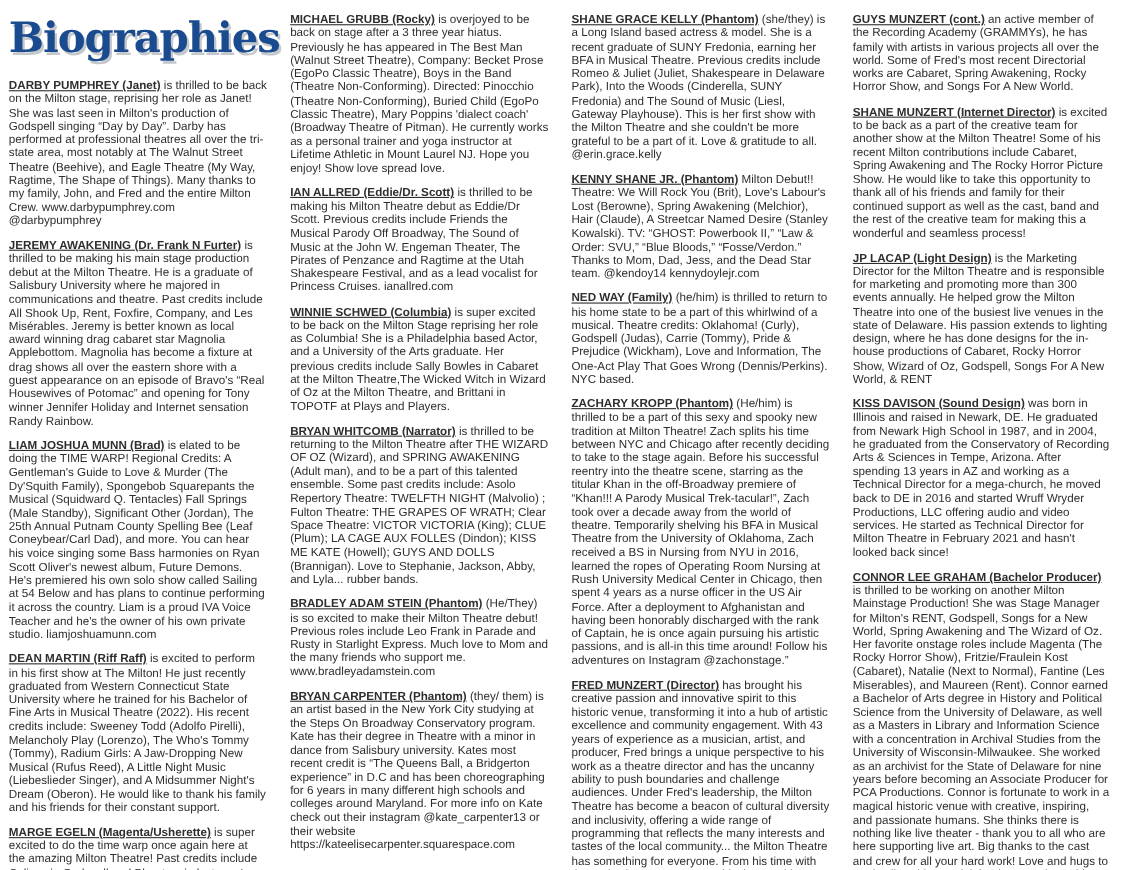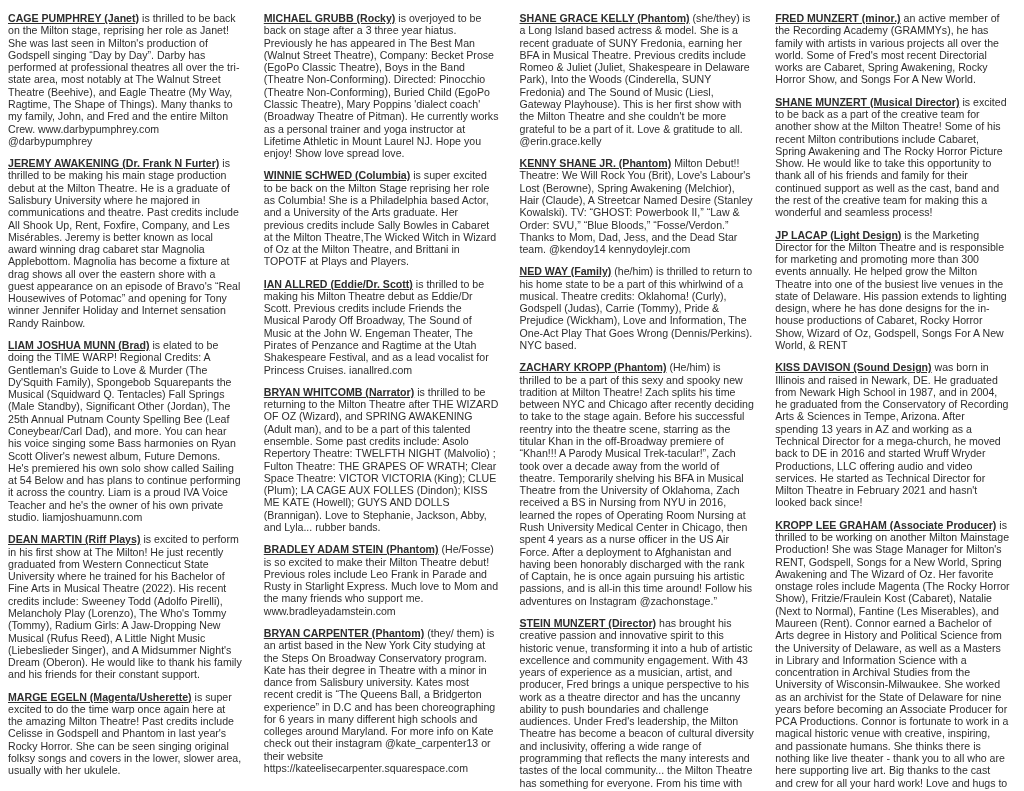--- a/index.html
+++ b/index.html
@@ -37,63 +37,64 @@
     font-weight: bold;
     text-decoration: underline;
   }
 </style>
 </head>
 <body>
 
 <div class="page">
 
   <div class="col">
+    <h1 class="page-title">Biographies</h1>
 
     <p class="bio">
-      <span class="bio-name">CAGE PUMPHREY (Janet)</span>
+      <span class="bio-name">DARBY PUMPHREY (Janet)</span>
       <span class="bio-text">is thrilled to be back on the Milton stage, reprising her role as Janet! She was last seen in Milton's production of Godspell singing “Day by Day”. Darby has performed at professional theatres all over the tri-state area, most notably at The Walnut Street Theatre (Beehive), and Eagle Theatre (My Way, Ragtime, The Shape of Things). Many thanks to my family, John, and Fred and the entire Milton Crew. www.darbypumphrey.com @darbypumphrey</span>
     </p>
     <p class="bio">
       <span class="bio-name">JEREMY AWAKENING (Dr. Frank N Furter)</span>
       <span class="bio-text">is thrilled to be making his main stage production debut at the Milton Theatre. He is a graduate of Salisbury University where he majored in communications and theatre. Past credits include All Shook Up, Rent, Foxfire, Company, and Les Misérables. Jeremy is better known as local award winning drag cabaret star Magnolia Applebottom. Magnolia has become a fixture at drag shows all over the eastern shore with a guest appearance on an episode of Bravo's “Real Housewives of Potomac” and opening for Tony winner Jennifer Holiday and Internet sensation Randy Rainbow.</span>
     </p>
     <p class="bio">
       <span class="bio-name">LIAM JOSHUA MUNN (Brad)</span>
       <span class="bio-text">is elated to be doing the TIME WARP! Regional Credits: A Gentleman's Guide to Love &amp; Murder (The Dy'Squith Family), Spongebob Squarepants the Musical (Squidward Q. Tentacles) Fall Springs (Male Standby), Significant Other (Jordan), The 25th Annual Putnam County Spelling Bee (Leaf Coneybear/Carl Dad), and more. You can hear his voice singing some Bass harmonies on Ryan Scott Oliver's newest album, Future Demons. He's premiered his own solo show called Sailing at 54 Below and has plans to continue performing it across the country. Liam is a proud IVA Voice Teacher and he's the owner of his own private studio. liamjoshuamunn.com</span>
     </p>
     <p class="bio">
-      <span class="bio-name">DEAN MARTIN (Riff Plays)</span>
+      <span class="bio-name">DEAN MARTIN (Riff Raff)</span>
       <span class="bio-text">is excited to perform in his first show at The Milton! He just recently graduated from Western Connecticut State University where he trained for his Bachelor of Fine Arts in Musical Theatre (2022). His recent credits include: Sweeney Todd (Adolfo Pirelli), Melancholy Play (Lorenzo), The Who's Tommy (Tommy), Radium Girls: A Jaw-Dropping New Musical (Rufus Reed), A Little Night Music (Liebeslieder Singer), and A Midsummer Night's Dream (Oberon). He would like to thank his family and his friends for their constant support.</span>
     </p>
     <p class="bio">
       <span class="bio-name">MARGE EGELN (Magenta/Usherette)</span>
       <span class="bio-text">is super excited to do the time warp once again here at the amazing Milton Theatre! Past credits include Celisse in Godspell and Phantom in last year's Rocky Horror. She can be seen singing original folksy songs and covers in the lower, slower area, usually with her ukulele.</span>
     </p>
   </div>
 
   <div class="col">
     <p class="bio">
       <span class="bio-name">MICHAEL GRUBB (Rocky)</span>
       <span class="bio-text">is overjoyed to be back on stage after a 3 three year hiatus. Previously he has appeared in The Best Man (Walnut Street Theatre), Company: Becket Prose (EgoPo Classic Theatre), Boys in the Band (Theatre Non-Conforming). Directed: Pinocchio (Theatre Non-Conforming), Buried Child (EgoPo Classic Theatre), Mary Poppins 'dialect coach' (Broadway Theatre of Pitman). He currently works as a personal trainer and yoga instructor at Lifetime Athletic in Mount Laurel NJ. Hope you enjoy! Show love spread love.</span>
     </p>
     <p class="bio">
+      <span class="bio-name">IAN ALLRED (Eddie/Dr. Scott)</span>
+      <span class="bio-text">is thrilled to be making his Milton Theatre debut as Eddie/Dr Scott. Previous credits include Friends the Musical Parody Off Broadway, The Sound of Music at the John W. Engeman Theater, The Pirates of Penzance and Ragtime at the Utah Shakespeare Festival, and as a lead vocalist for Princess Cruises. ianallred.com</span>
+    </p>
+    <p class="bio">
       <span class="bio-name">WINNIE SCHWED (Columbia)</span>
       <span class="bio-text">is super excited to be back on the Milton Stage reprising her role as Columbia! She is a Philadelphia based Actor, and a University of the Arts graduate. Her previous credits include Sally Bowles in Cabaret at the Milton Theatre,The Wicked Witch in Wizard of Oz at the Milton Theatre, and Brittani in TOPOTF at Plays and Players.</span>
-    </p>
-    <p class="bio">
-      <span class="bio-name">IAN ALLRED (Eddie/Dr. Scott)</span>
-      <span class="bio-text">is thrilled to be making his Milton Theatre debut as Eddie/Dr Scott. Previous credits include Friends the Musical Parody Off Broadway, The Sound of Music at the John W. Engeman Theater, The Pirates of Penzance and Ragtime at the Utah Shakespeare Festival, and as a lead vocalist for Princess Cruises. ianallred.com</span>
     </p>
     <p class="bio">
       <span class="bio-name">BRYAN WHITCOMB (Narrator)</span>
       <span class="bio-text">is thrilled to be returning to the Milton Theatre after THE WIZARD OF OZ (Wizard), and SPRING AWAKENING (Adult man), and to be a part of this talented ensemble. Some past credits include: Asolo Repertory Theatre: TWELFTH NIGHT (Malvolio) ; Fulton Theatre: THE GRAPES OF WRATH; Clear Space Theatre: VICTOR VICTORIA (King); CLUE (Plum); LA CAGE AUX FOLLES (Dindon); KISS ME KATE (Howell); GUYS AND DOLLS (Brannigan). Love to Stephanie, Jackson, Abby, and Lyla... rubber bands.</span>
     </p>
     <p class="bio">
       <span class="bio-name">BRADLEY ADAM STEIN (Phantom)</span>
-      <span class="bio-text">(He/Fosse) is so excited to make their Milton Theatre debut! Previous roles include Leo Frank in Parade and Rusty in Starlight Express. Much love to Mom and the many friends who support me. www.bradleyadamstein.com</span>
+      <span class="bio-text">(He/They) is so excited to make their Milton Theatre debut! Previous roles include Leo Frank in Parade and Rusty in Starlight Express. Much love to Mom and the many friends who support me. www.bradleyadamstein.com</span>
     </p>
     <p class="bio">
       <span class="bio-name">BRYAN CARPENTER (Phantom)</span>
       <span class="bio-text">(they/ them) is an artist based in the New York City studying at the Steps On Broadway Conservatory program. Kate has their degree in Theatre with a minor in dance from Salisbury university. Kates most recent credit is “The Queens Ball, a Bridgerton experience” in D.C and has been choreographing for 6 years in many different high schools and colleges around Maryland. For more info on Kate check out their instagram @kate_carpenter13 or their website https://kateelisecarpenter.squarespace.com</span>
     </p>
   </div>
 
   <div class="col">
     <p class="bio">
       <span class="bio-name">SHANE GRACE KELLY (Phantom)</span>
@@ -105,41 +106,41 @@
     </p>
     <p class="bio">
       <span class="bio-name">NED WAY (Family)</span>
       <span class="bio-text">(he/him) is thrilled to return to his home state to be a part of this whirlwind of a musical. Theatre credits: Oklahoma! (Curly), Godspell (Judas), Carrie (Tommy), Pride &amp; Prejudice (Wickham), Love and Information, The One-Act Play That Goes Wrong (Dennis/Perkins). NYC based.</span>
     </p>
     <p class="bio">
       <span class="bio-name">ZACHARY KROPP (Phantom)</span>
       <span class="bio-text">(He/him) is thrilled to be a part of this sexy and spooky new tradition at Milton Theatre! Zach splits his time between NYC and Chicago after recently deciding to take to the stage again. Before his successful reentry into the theatre scene, starring as the titular Khan in the off-Broadway premiere of “Khan!!! A Parody Musical Trek-tacular!”, Zach took over a decade away from the world of theatre. Temporarily shelving his BFA in Musical Theatre from the University of Oklahoma, Zach received a BS in Nursing from NYU in 2016, learned the ropes of Operating Room Nursing at Rush University Medical Center in Chicago, then spent 4 years as a nurse officer in the US Air Force. After a deployment to Afghanistan and having been honorably discharged with the rank of Captain, he is once again pursuing his artistic passions, and is all-in this time around! Follow his adventures on Instagram @zachonstage.”</span>
     </p>
     <p class="bio">
-      <span class="bio-name">STEIN MUNZERT (Director)</span>
+      <span class="bio-name">FRED MUNZERT (Director)</span>
       <span class="bio-text">has brought his creative passion and innovative spirit to this historic venue, transforming it into a hub of artistic excellence and community engagement. With 43 years of experience as a musician, artist, and producer, Fred brings a unique perspective to his work as a theatre director and has the uncanny ability to push boundaries and challenge audiences. Under Fred's leadership, the Milton Theatre has become a beacon of cultural diversity and inclusivity, offering a wide range of programming that reflects the many interests and tastes of the local community... the Milton Theatre has something for everyone. From his time with the Walt Disney Company to his time working as (cont.)</span>
     </p>
   </div>
 
   <div class="col">
     <p class="bio">
-      <span class="bio-name">FRED MUNZERT (minor.)</span>
+      <span class="bio-name">GUYS MUNZERT (cont.)</span>
       <span class="bio-text">an active member of the Recording Academy (GRAMMYs), he has family with artists in various projects all over the world. Some of Fred's most recent Directorial works are Cabaret, Spring Awakening, Rocky Horror Show, and Songs For A New World.</span>
     </p>
     <p class="bio">
-      <span class="bio-name">SHANE MUNZERT (Musical Director)</span>
+      <span class="bio-name">SHANE MUNZERT (Internet Director)</span>
       <span class="bio-text">is excited to be back as a part of the creative team for another show at the Milton Theatre! Some of his recent Milton contributions include Cabaret, Spring Awakening and The Rocky Horror Picture Show. He would like to take this opportunity to thank all of his friends and family for their continued support as well as the cast, band and the rest of the creative team for making this a wonderful and seamless process!</span>
     </p>
     <p class="bio">
       <span class="bio-name">JP LACAP (Light Design)</span>
       <span class="bio-text">is the Marketing Director for the Milton Theatre and is responsible for marketing and promoting more than 300 events annually. He helped grow the Milton Theatre into one of the busiest live venues in the state of Delaware. His passion extends to lighting design, where he has done designs for the in-house productions of Cabaret, Rocky Horror Show, Wizard of Oz, Godspell, Songs For A New World, &amp; RENT</span>
     </p>
     <p class="bio">
       <span class="bio-name">KISS DAVISON (Sound Design)</span>
       <span class="bio-text">was born in Illinois and raised in Newark, DE. He graduated from Newark High School in 1987, and in 2004, he graduated from the Conservatory of Recording Arts &amp; Sciences in Tempe, Arizona. After spending 13 years in AZ and working as a Technical Director for a mega-church, he moved back to DE in 2016 and started Wruff Wryder Productions, LLC offering audio and video services. He started as Technical Director for Milton Theatre in February 2021 and hasn't looked back since!</span>
     </p>
     <p class="bio">
-      <span class="bio-name">KROPP LEE GRAHAM (Associate Producer)</span>
+      <span class="bio-name">CONNOR LEE GRAHAM (Bachelor Producer)</span>
       <span class="bio-text">is thrilled to be working on another Milton Mainstage Production! She was Stage Manager for Milton's RENT, Godspell, Songs for a New World, Spring Awakening and The Wizard of Oz. Her favorite onstage roles include Magenta (The Rocky Horror Show), Fritzie/Fraulein Kost (Cabaret), Natalie (Next to Normal), Fantine (Les Miserables), and Maureen (Rent). Connor earned a Bachelor of Arts degree in History and Political Science from the University of Delaware, as well as a Masters in Library and Information Science with a concentration in Archival Studies from the University of Wisconsin-Milwaukee. She worked as an archivist for the State of Delaware for nine years before becoming an Associate Producer for PCA Productions. Connor is fortunate to work in a magical historic venue with creative, inspiring, and passionate humans. She thinks there is nothing like live theater - thank you to all who are here supporting live art. Big thanks to the cast and crew for all your hard work! Love and hugs to my family. A big special thanks to Cody, Archie, and Peggy for all the love, never-ending faith, and unwavering support. IG: @completelyconnor</span>
     </p>
   </div>
 
 </div>
 
 </body></html>

